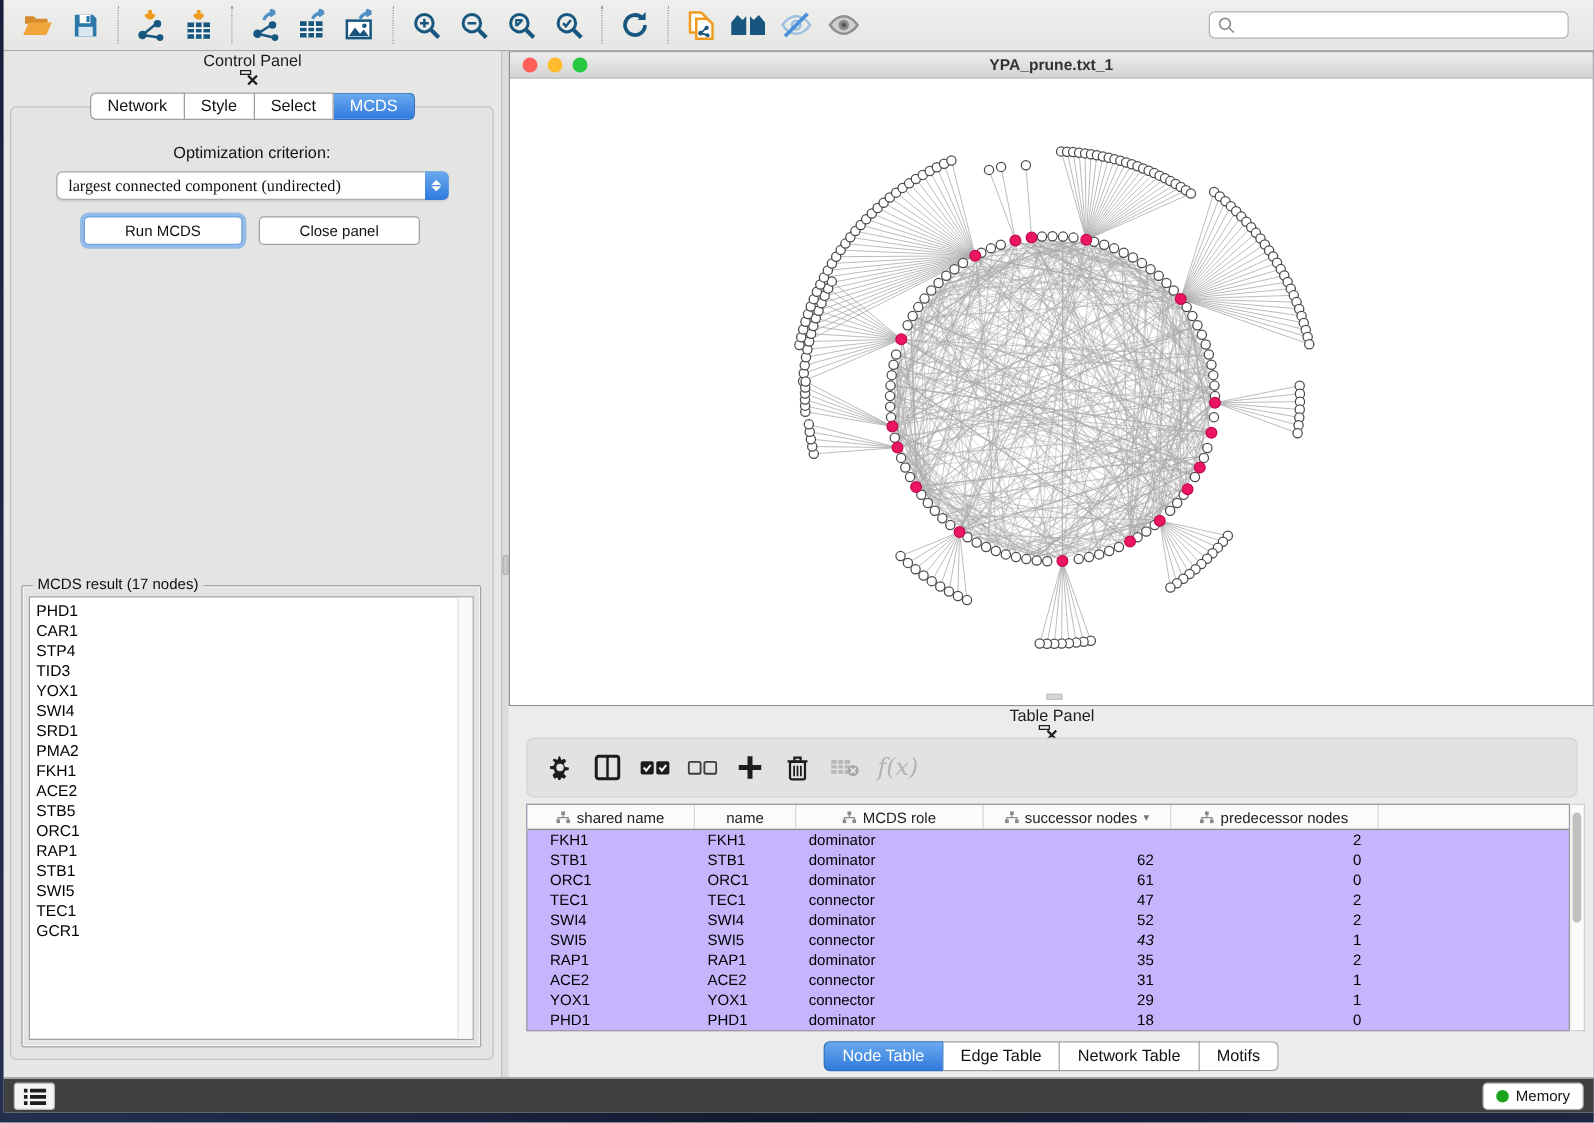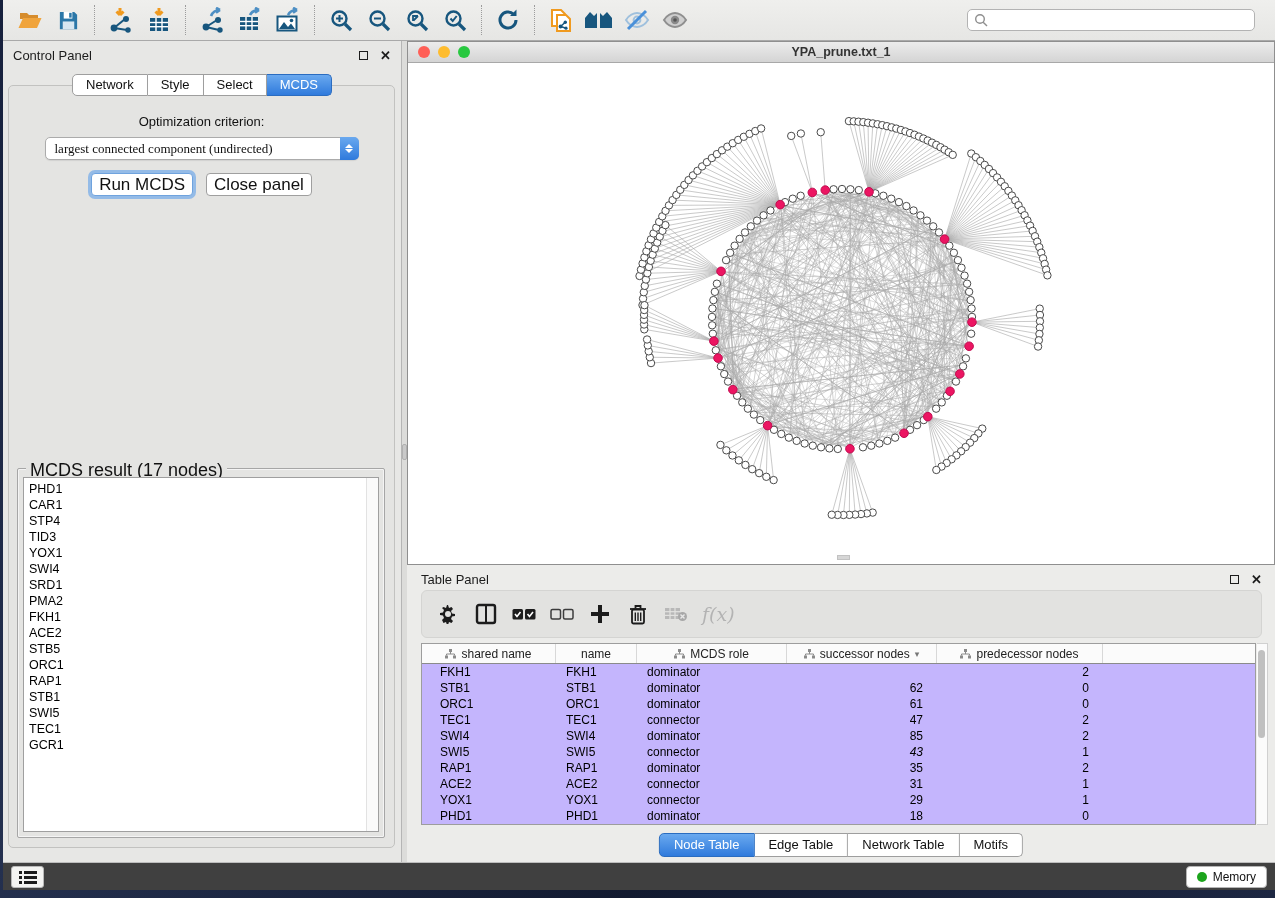--- a/index.html
+++ b/index.html
@@ -16,21 +16,21 @@
     border-bottom:1px solid #a9a9a9; display:flex; align-items:center; padding:0 8px; }
   .tbtn { width:38px; height:32px; display:flex; align-items:center; justify-content:center; border-radius:4px; }
   .tsep { width:0; height:30px; border-left:1px dotted #9c9c9c; margin:0 7px; }
   .search-wrap { margin-left:auto; margin-right:12px; width:288px; height:22px; background:#fff;
     border:1px solid #b3b3b3; border-radius:5px; display:flex; align-items:center; padding:0 6px; }
   .search-wrap input { border:none; outline:none; flex:1; font-size:12px; font-family:inherit; background:transparent; }
 
   
   .control-panel { position:absolute; left:0; top:41px; width:399px; height:821px; background:#e7e7e5;
     border-right:1px solid #b5b5b5; }
-  .panel-head { display:flex; align-items:center; height:28px; padding:0 10px; }
+  .panel-head { display:flex; align-items:center; height:28px; padding:0 10px;flex-direction:column; }
   .panel-title { font-size:13px; color:#1c1c1c; }
   .panel-head .spacer { flex:1; }
   .float-box { width:9px; height:9px; border:1.5px solid #1c1c1c; margin-right:12px; cursor:default; }
   .close-x { font-size:13px; font-weight:bold; color:#1c1c1c; line-height:9px; cursor:default; }
 
   .seg { display:flex; }
   .seg .tab { background:#fff; border:1px solid #9e9e9e; border-left:none; padding:2px 13px 3px;
     font-size:13px; color:#111; white-space:nowrap; }
   .seg .tab:first-child { border-left:1px solid #9e9e9e; border-radius:5px 0 0 5px; }
   .seg .tab:last-child { border-radius:0 5px 5px 0; }
@@ -45,27 +45,27 @@
     border-radius:5px; display:flex; align-items:center; box-shadow:0 1px 1px rgba(0,0,0,.08);font-family:Liberation Serif, serif; }
   .dropdown .dd-text { flex:1; padding-left:9px; font-size:13px; color:#111;
     white-space:nowrap; overflow:hidden; }
   .dd-stepper { width:19px; height:23px; margin:-1px -1px -1px 0;
     background:linear-gradient(var(--accent-light,#67a7ef),var(--accent,#2e76da));
     border-radius:0 5px 5px 0; display:flex; flex-direction:column; align-items:center; justify-content:center; gap:1px; }
   .dd-stepper i { width:0; height:0; border-left:4px solid transparent; border-right:4px solid transparent; display:block; }
   .dd-up { border-bottom:4px solid #fff; }
   .dd-down { border-top:4px solid #fff; }
   .btn-row { display:flex; justify-content:center; gap:13px; margin-top:13px; }
-  .push-btn { height:23px; padding:0 7px; background:#fff; border:1px solid #9f9f9f; border-radius:4px;
-    font-size:17px; color:#111; font-family:inherit; display:flex; align-items:center; }
+  .push-btn { height:23px; padding:0 32px; background:#fff; border:1px solid #9f9f9f; border-radius:4px;
+    font-size:12px; color:#111; font-family:inherit; display:flex; align-items:center; }
   .push-btn.focused { box-shadow:0 0 0 3px rgba(105,165,233,.65); border-color:#6fa3de; }
 
   .result-group { position:absolute; left:8px; right:9px; top:382px; bottom:9px;
     border:1px solid #a6a6a6; border-radius:2px; box-shadow:inset 0 0 0 1px #f4f4f4; }
-  .result-legend { position:absolute; top:-9px; left:8px; background:#e4e4e2; padding:0 4px; font-size:18px; color:#111; }
+  .result-legend { position:absolute; top:-9px; left:8px; background:#e4e4e2; padding:0 4px; font-size:12px; color:#111; }
   .result-list { position:absolute; left:5px; right:5px; top:8px; bottom:5px; background:#fff;
     border:1px solid #9f9f9f; overflow:hidden; }
   .result-scroll { position:absolute; right:0; top:0; bottom:0; width:12px; background:#fafafa; border-left:1px solid #e2e2e2; }
   .result-items { position:absolute; left:0; top:3px; right:13px; }
   .result-item { font-size:12.5px; line-height:16px; padding-left:5px; color:#000; }
 
   
   .splitter { position:absolute; left:399px; top:41px; width:5px; height:821px; background:#dcdcda; }
   .v-scroll-thumb { position:absolute; left:0; width:5px; height:16px; top:403px; background:#c9c9c9; border:1px solid #b0b0b0; border-radius:2px; }
 
@@ -1301,21 +1301,21 @@
             <div class="gt-cell" style="width: 134px; text-align: left; padding: 0px 0px 0px 18px;">TEC1</div>
             <div class="gt-cell" style="width: 81px; text-align: left; padding: 0px 0px 0px 10px;">TEC1</div>
             <div class="gt-cell" style="width: 150px; text-align: left; padding: 0px 0px 0px 10px;">connector</div>
             <div class="gt-cell" style="width: 150px; text-align: right; padding: 0px 14px 0px 0px;">47</div>
             <div class="gt-cell" style="width: 166px; text-align: right; padding: 0px 14px 0px 0px;">2</div>
           </div>
           <div class="gt-row">
             <div class="gt-cell" style="width: 134px; text-align: left; padding: 0px 0px 0px 18px;">SWI4</div>
             <div class="gt-cell" style="width: 81px; text-align: left; padding: 0px 0px 0px 10px;">SWI4</div>
             <div class="gt-cell" style="width: 150px; text-align: left; padding: 0px 0px 0px 10px;">dominator</div>
-            <div class="gt-cell" style="width: 150px; text-align: right; padding: 0px 14px 0px 0px;">85</div>
+            <div class="gt-cell" style="width: 150px; text-align: right; padding: 0px 14px 0px 0px;">52</div>
             <div class="gt-cell" style="width: 166px; text-align: right; padding: 0px 14px 0px 0px;">2</div>
           </div>
           <div class="gt-row">
             <div class="gt-cell" style="width: 134px; text-align: left; padding: 0px 0px 0px 18px;">SWI5</div>
             <div class="gt-cell" style="width: 81px; text-align: left; padding: 0px 0px 0px 10px;">SWI5</div>
             <div class="gt-cell" style="width: 150px; text-align: left; padding: 0px 0px 0px 10px;">connector</div>
             <div class="gt-cell" style="width: 150px; text-align: right; padding: 0px 14px 0px 0px; font-style: italic;">43</div>
             <div class="gt-cell" style="width: 166px; text-align: right; padding: 0px 14px 0px 0px;">1</div>
           </div>
           <div class="gt-row">

